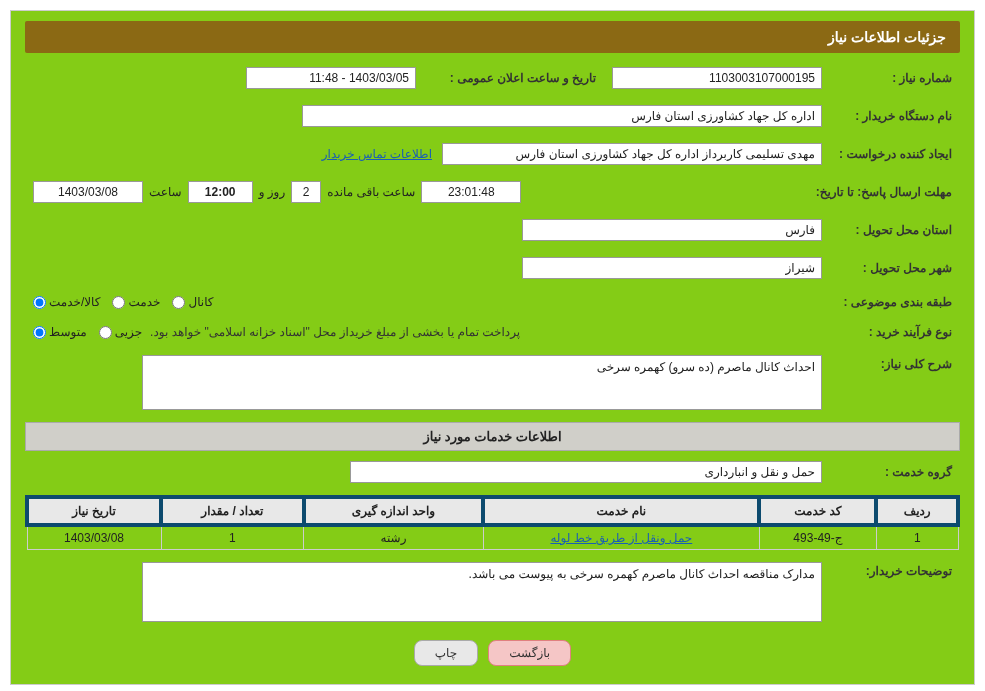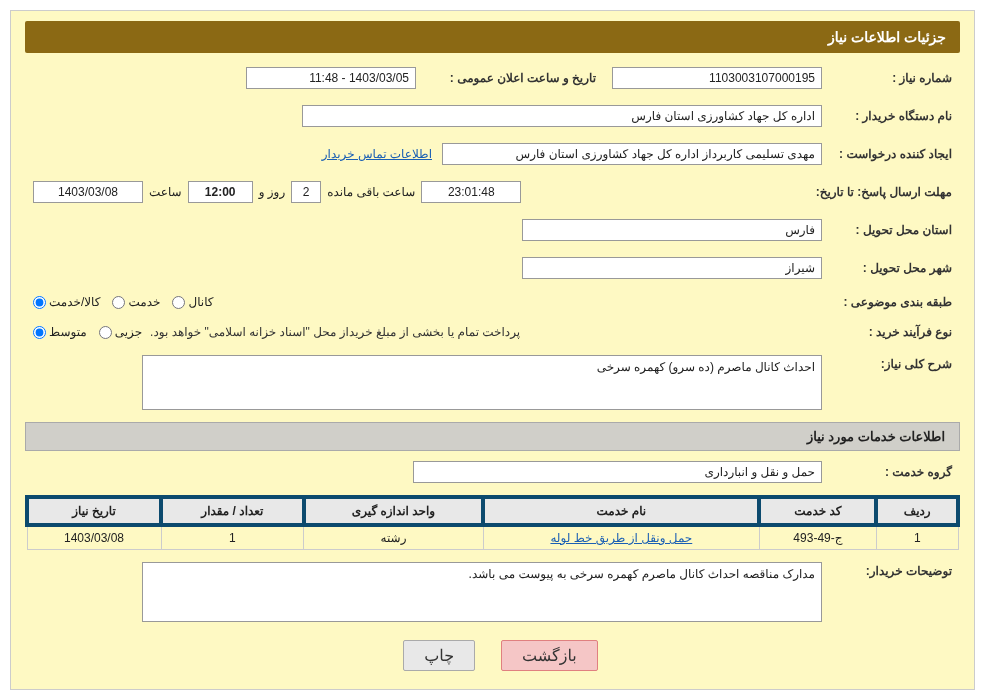--- a/index.html
+++ b/index.html
@@ -55,21 +55,21 @@
     .input-narrow {
       width: 130px;
     }
     .link-blue {
       color: #1a5fb4;
       text-decoration: underline;
       cursor: pointer;
     }
     .sub-section-header {
       background: #d0cfc9;
-      text-align: right;
+      text-align: center;
       padding: 6px 14px;
       font-size: 13px;
       font-weight: bold;
       border: 1px solid #aaa;
       margin: 8px 0 6px 0;
     }
     .data-table {
       width: 100%;
       border-collapse: collapse;
       margin-bottom: 8px;
@@ -109,46 +109,45 @@
       gap: 12px;
       flex-direction: row-reverse;
     }
     .radio-item {
       display: flex;
       align-items: center;
       gap: 3px;
     }
     .btn {
       padding: 5px 20px;
-      font-size: 16px;
+      font-size: 12px;
       cursor: pointer;
       border: 1px solid #aaa;
-      border-radius: 2px;
+      border-radius: 8px;
       font-family: Tahoma, Arial, sans-serif;
-      margin-left: 16px;
     }
     .btn-print {
       background: #e8e8e8;
       color: #333;
     }
     .btn-back {
       background: #f5c6c6;
       color: #333;
       border: 1px solid #e08080;
     }
     .buttons-row {
       text-align: center;
       margin: 14px 0 8px 0;
       display: flex;
       justify-content: center;
       gap: 10px;
     }
     .main-container {
       position: relative;
-      background: #fef9c3;
+      background: #84cc16;
       border: 1px solid #ccc;
       padding: 10px 14px;
     }
     .notice-text {
       color: #333;
       font-size: 12px;
     }
   </style>
 </head>
 <body>
@@ -296,21 +295,21 @@
     </tbody>
       </table>
 
     <div class="sub-section-header">اطلاعات خدمات مورد نیاز</div>
 
     <table class="info-table">
       <tbody>
           <tr>
         <td class="label-cell" style="width:130px;margin-top:19px;">گروه خدمت :</td>
         <td class="value-cell">
-          <span class="input-box" style="width:409px; display:inline-block;padding-left:6px;">حمل و نقل و انبارداری</span>
+          <span class="input-box" style="width:472px; display:inline-block;padding-left:6px;">حمل و نقل و انبارداری</span>
         </td>
       </tr>
     </tbody>
       </table>
 
     <table class="data-table">
       <thead>
         <tr>
           <th>ردیف</th>
           <th>کد خدمت</th>

